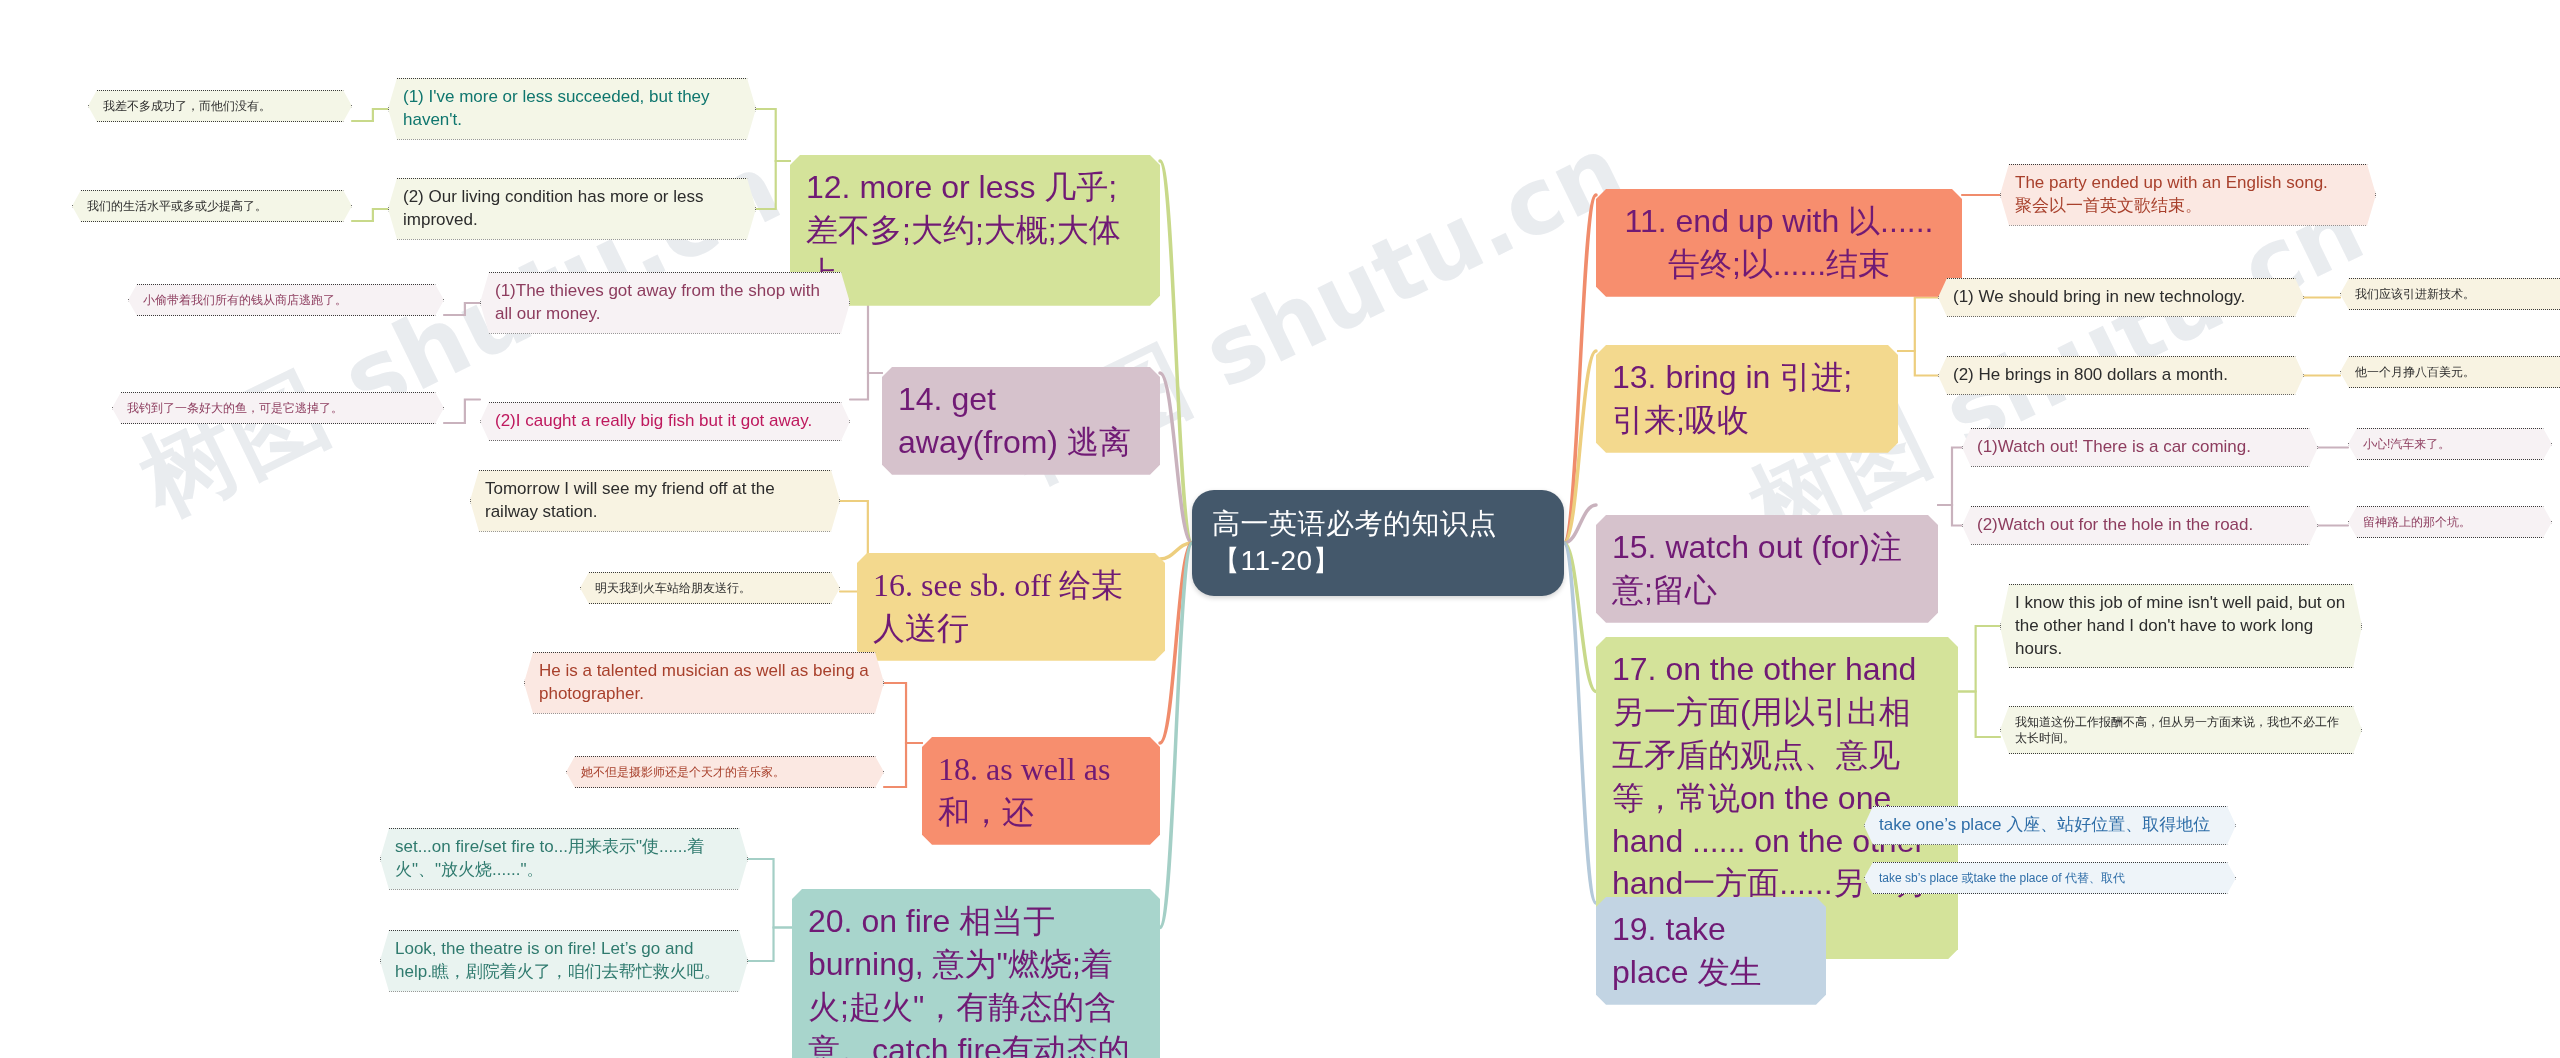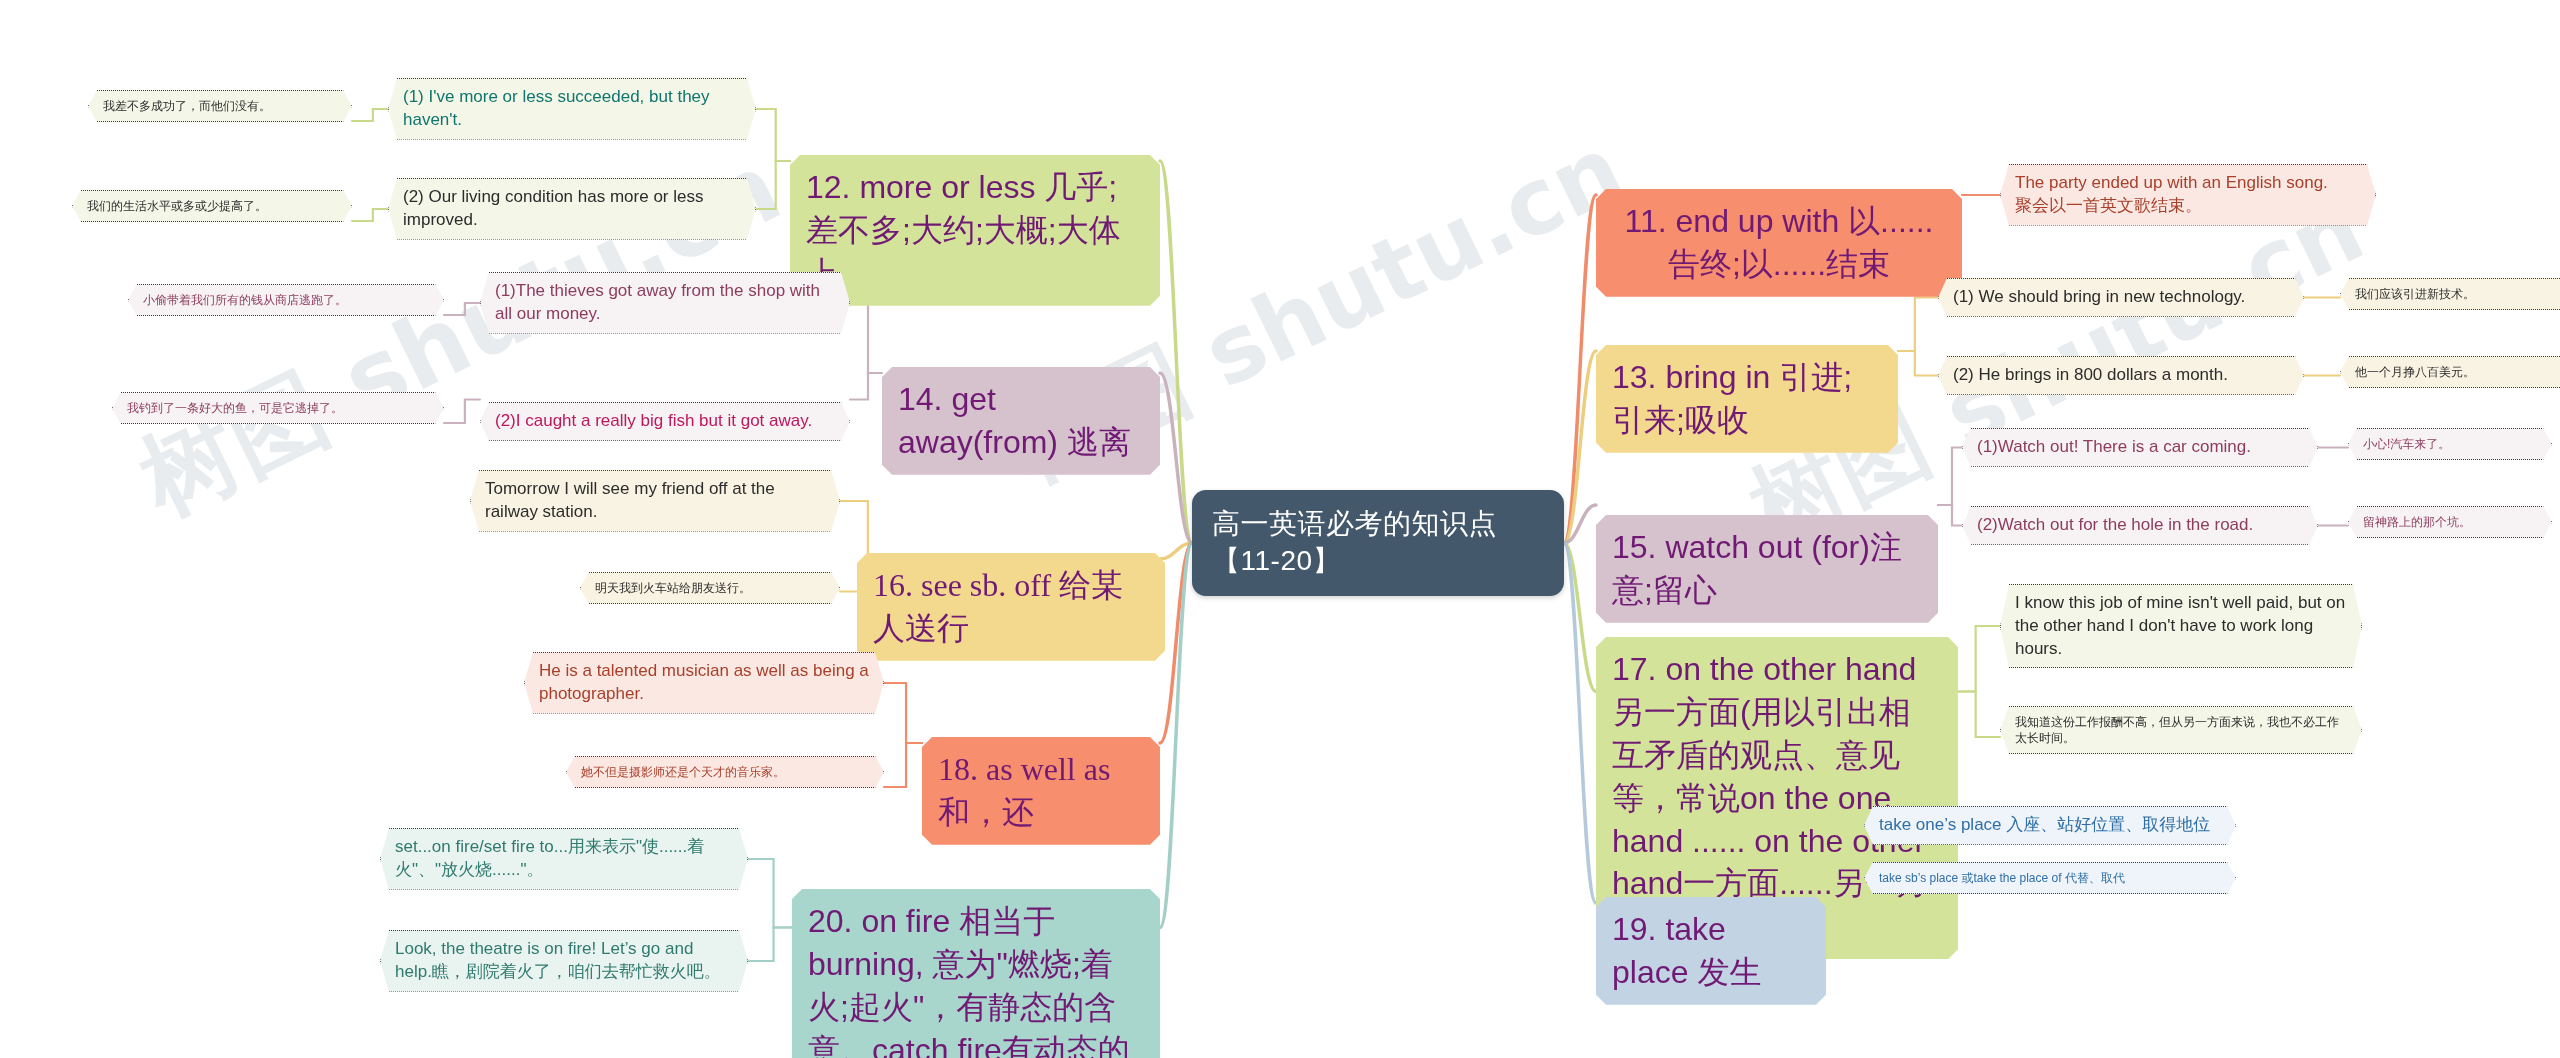--- a/index.html
+++ b/index.html
@@ -21,21 +21,21 @@
     transform-origin:left top;
   }
   .wm1{left:120px;top:430px;font-size:96px;transform:rotate(-26deg);}
   .wm2{left:990px;top:400px;font-size:92px;transform:rotate(-26deg);}
   .wm3{left:1730px;top:460px;font-size:92px;transform:rotate(-26deg);}
 
   .node{position:absolute;z-index:3;box-sizing:border-box;}
 
   
   .root{
-    background:#44586b;color:#ffffff;border-radius:14px;
+    background:#44586b;color:#ffffff;border-radius:22px;
     padding:16px 20px;font-size:28px;line-height:1.32;
     letter-spacing:.5px;
     box-shadow:0 2px 5px rgba(0,0,0,.18);
   }
 
   
   .topic{
     padding:11px 16px;font-size:32px;line-height:1.34;color:#701a75;
     -webkit-clip-path:polygon(10px 0,calc(100% - 10px) 0,100% 10px,100% calc(100% - 10px),calc(100% - 10px) 100%,10px 100%,0 calc(100% - 10px),0 10px);
     clip-path:polygon(10px 0,calc(100% - 10px) 0,100% 10px,100% calc(100% - 10px),calc(100% - 10px) 100%,10px 100%,0 calc(100% - 10px),0 10px);

